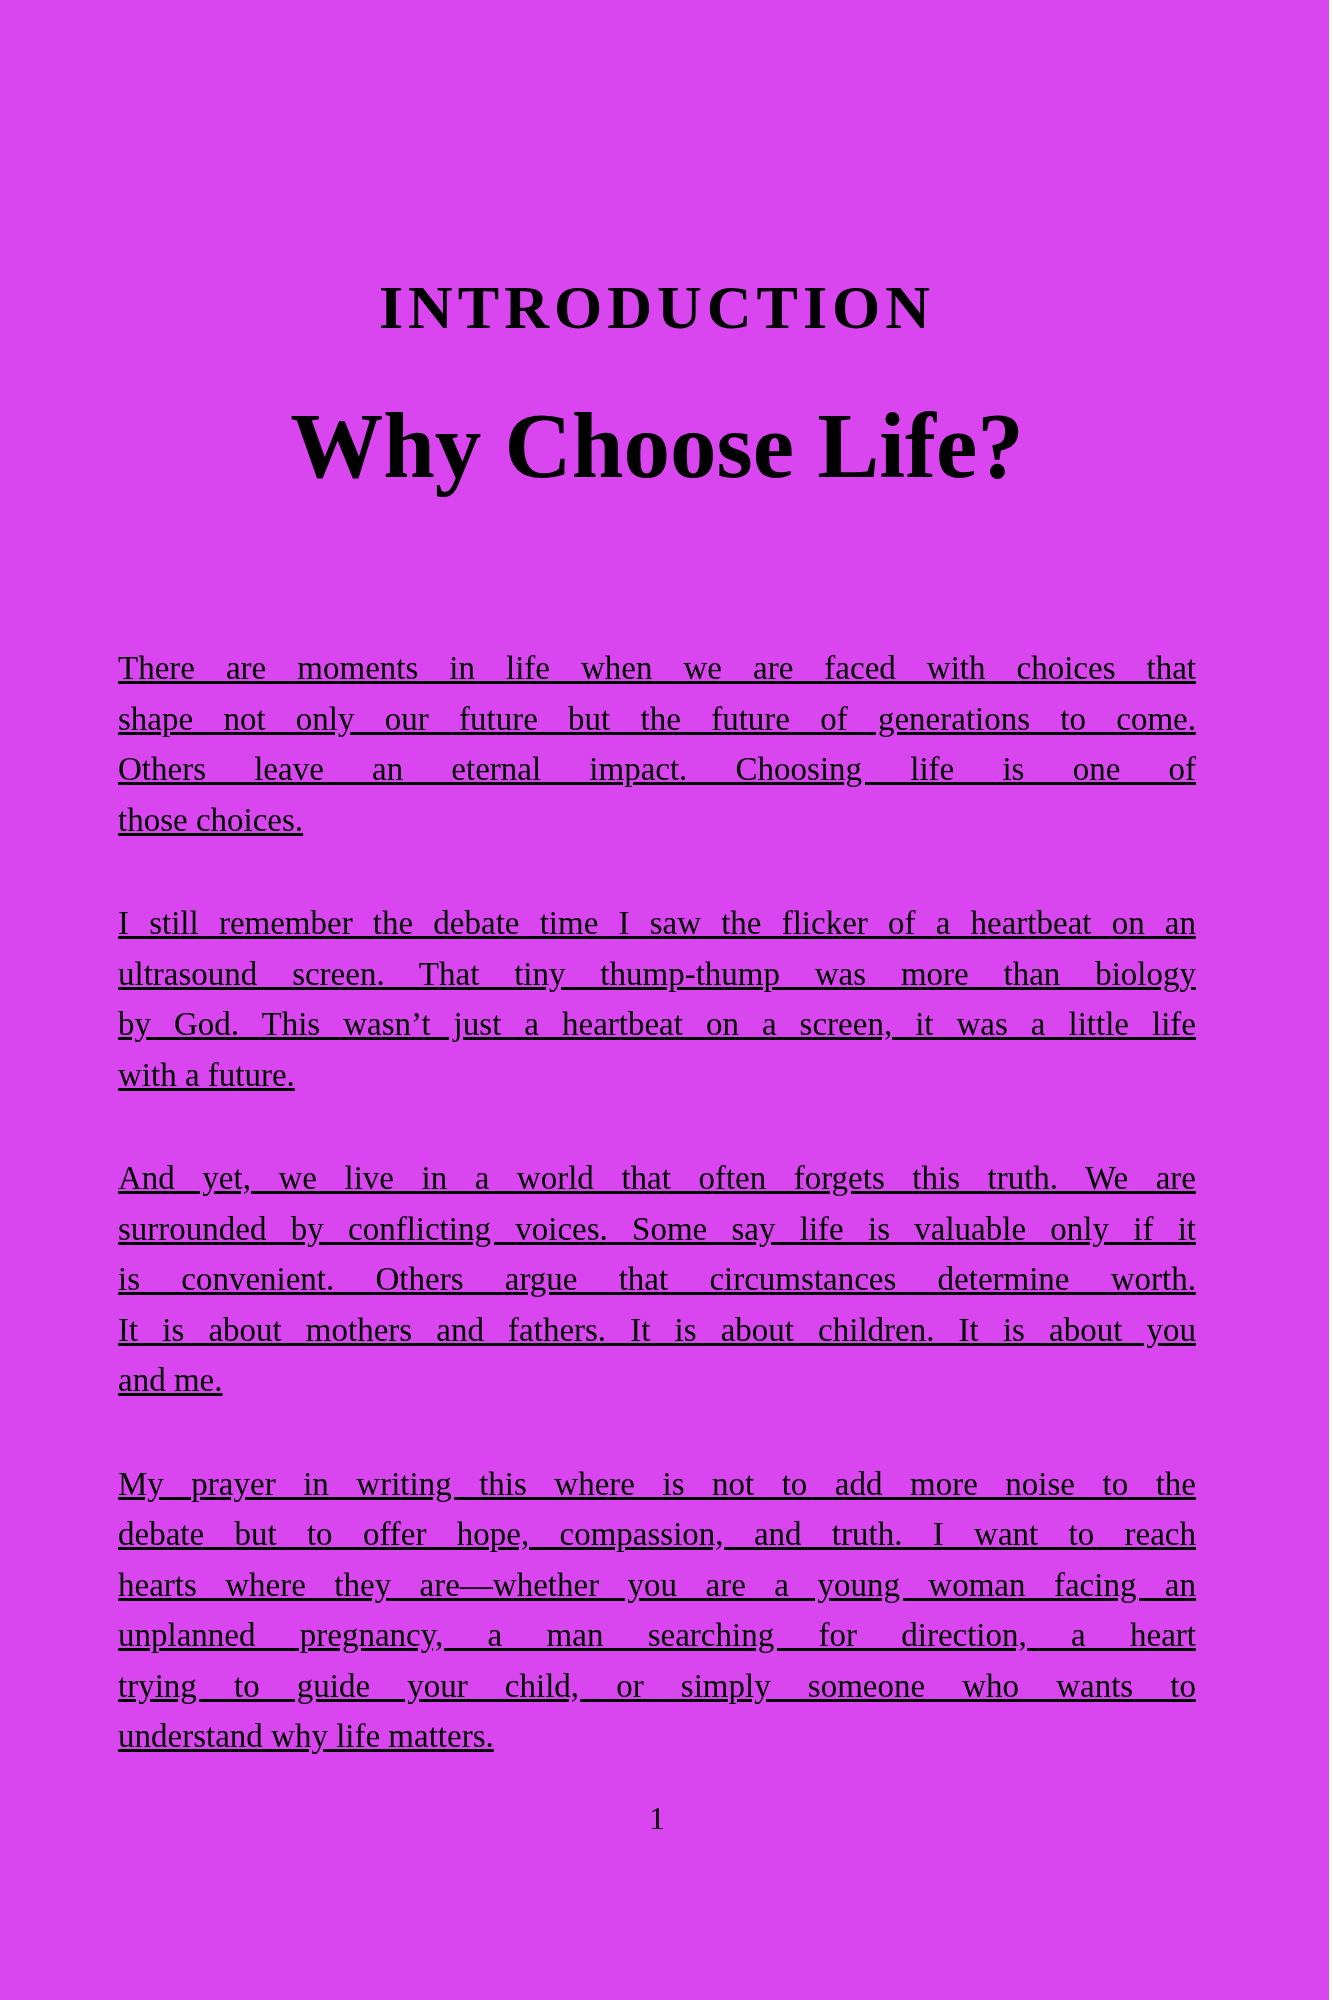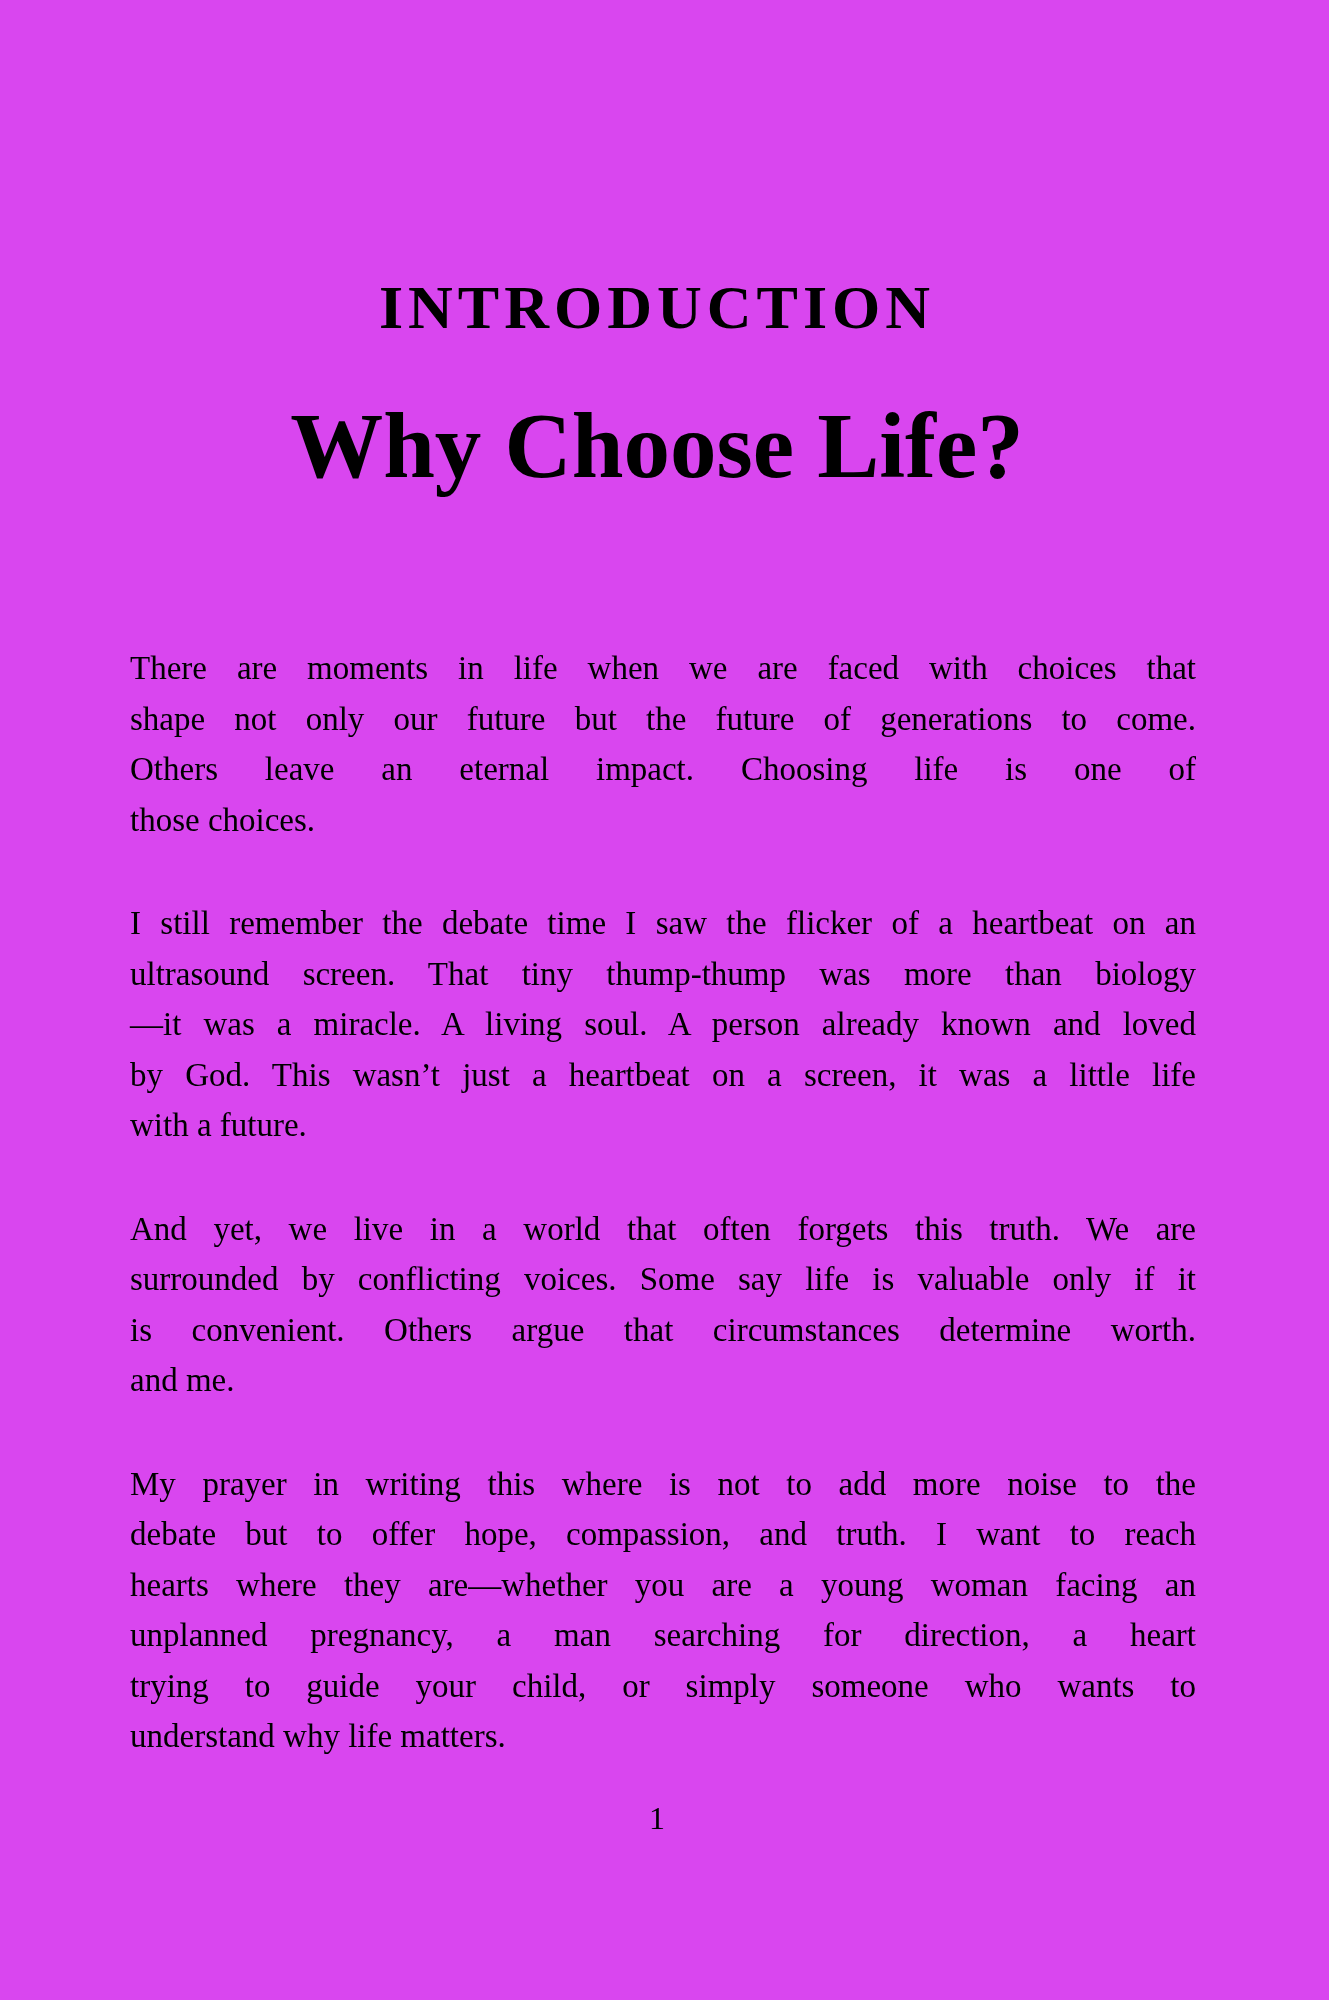--- a/index.html
+++ b/index.html
@@ -37,21 +37,22 @@
     text-align: center;
     margin: 61px 0 4px 0;
     white-space: nowrap;
   }
   .body-text {
     margin-top: 151px;
     font-size: 33px;
     line-height: 50.5px;
   }
   .para {
-    margin: 0 0 53px 12px;
+    margin: 0 0 53px 0;
+    text-decoration: underline;
   }
   .para:last-child {
     margin-bottom: 0;
   }
   .line {
     text-align: justify;
     text-align-last: justify;
   }
   .line.last {
     text-align: left;
@@ -75,28 +76,28 @@
   <div class="body-text">
       <div class="para">
         <div class="line">There are moments in life when we are faced with choices that</div>
         <div class="line">shape not only our future but the future of generations to come.</div>
         <div class="line">Others leave an eternal impact. Choosing life is one of</div>
         <div class="line last">those choices.</div>
       </div>
       <div class="para">
         <div class="line">I still remember the debate time I saw the flicker of a heartbeat on an</div>
         <div class="line">ultrasound screen. That tiny thump-thump was more than biology</div>
-        <div class="line">—it was a miracle. A living soul. A person already known and loved</div>
         <div class="line">by God. This wasn’t just a heartbeat on a screen, it was a little life</div>
         <div class="line last">with a future.</div>
       </div>
       <div class="para">
         <div class="line">And yet, we live in a world that often forgets this truth. We are</div>
         <div class="line">surrounded by conflicting voices. Some say life is valuable only if it</div>
         <div class="line">is convenient. Others argue that circumstances determine worth.</div>
+        <div class="line">It is about mothers and fathers. It is about children. It is about you</div>
         <div class="line last">and me.</div>
       </div>
       <div class="para">
         <div class="line">My prayer in writing this where is not to add more noise to the</div>
         <div class="line">debate but to offer hope, compassion, and truth. I want to reach</div>
         <div class="line">hearts where they are—whether you are a young woman facing an</div>
         <div class="line">unplanned pregnancy, a man searching for direction, a heart</div>
         <div class="line">trying to guide your child, or simply someone who wants to</div>
         <div class="line last">understand why life matters.</div>
       </div>

